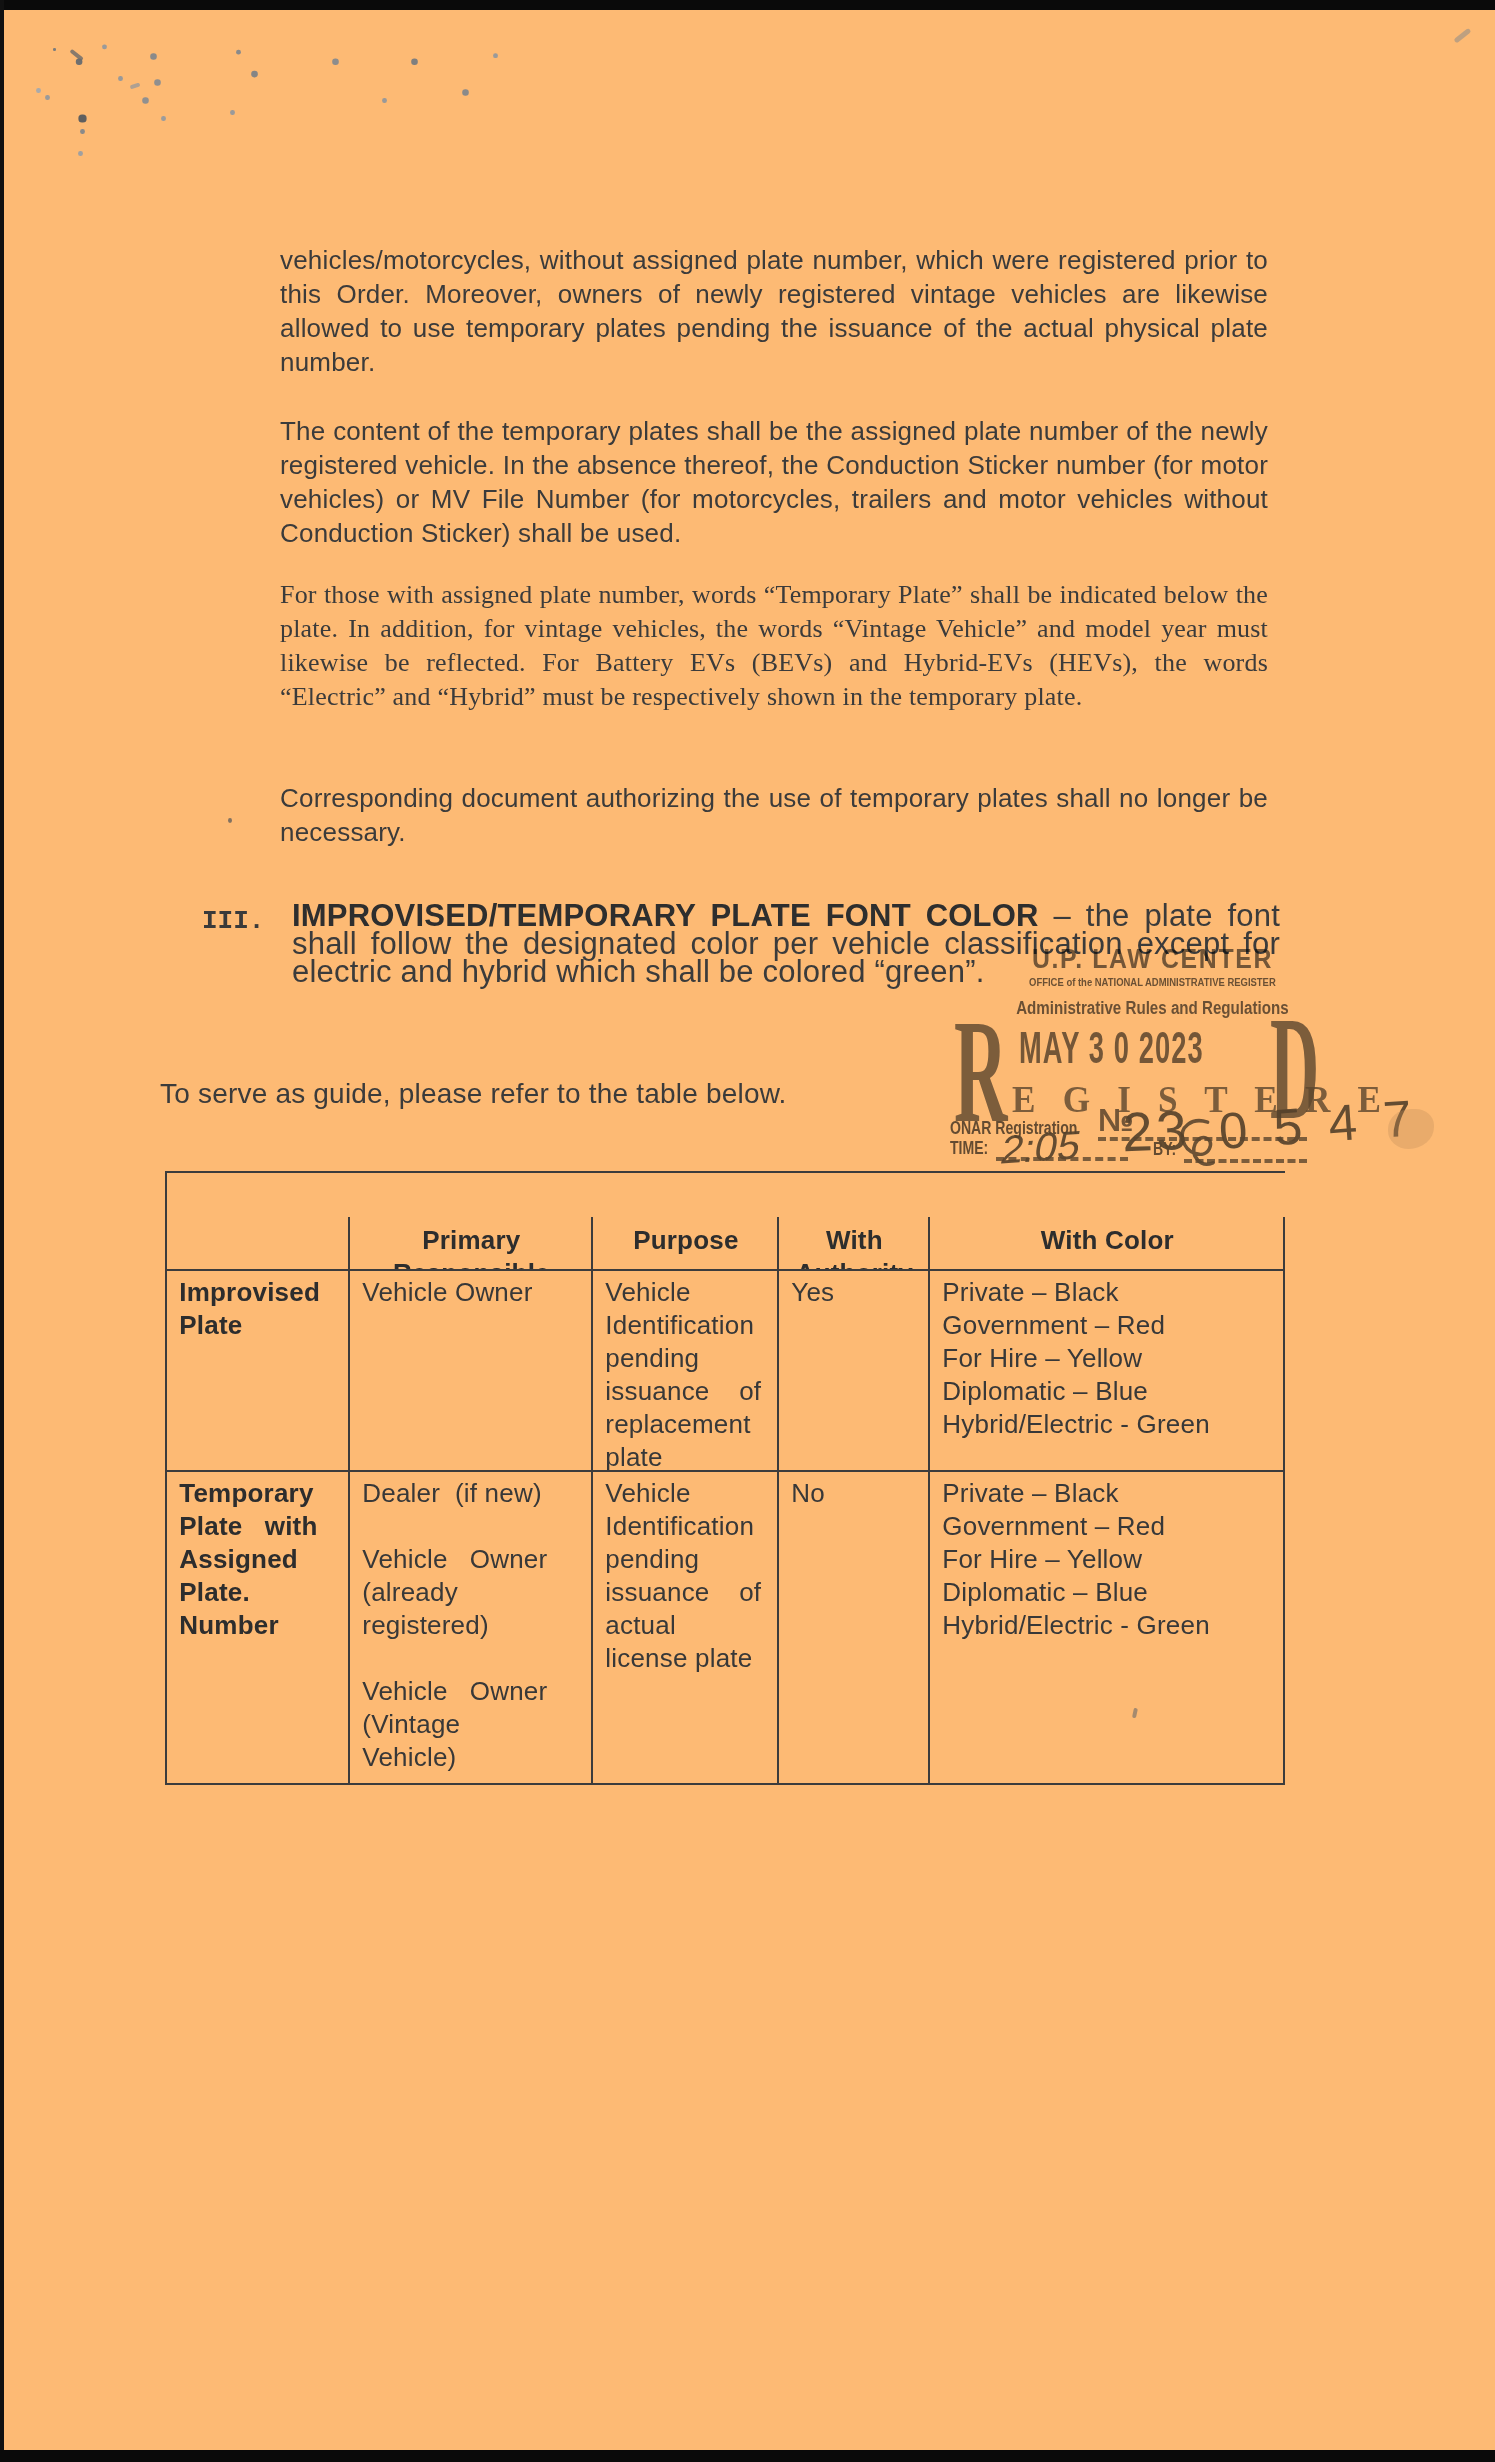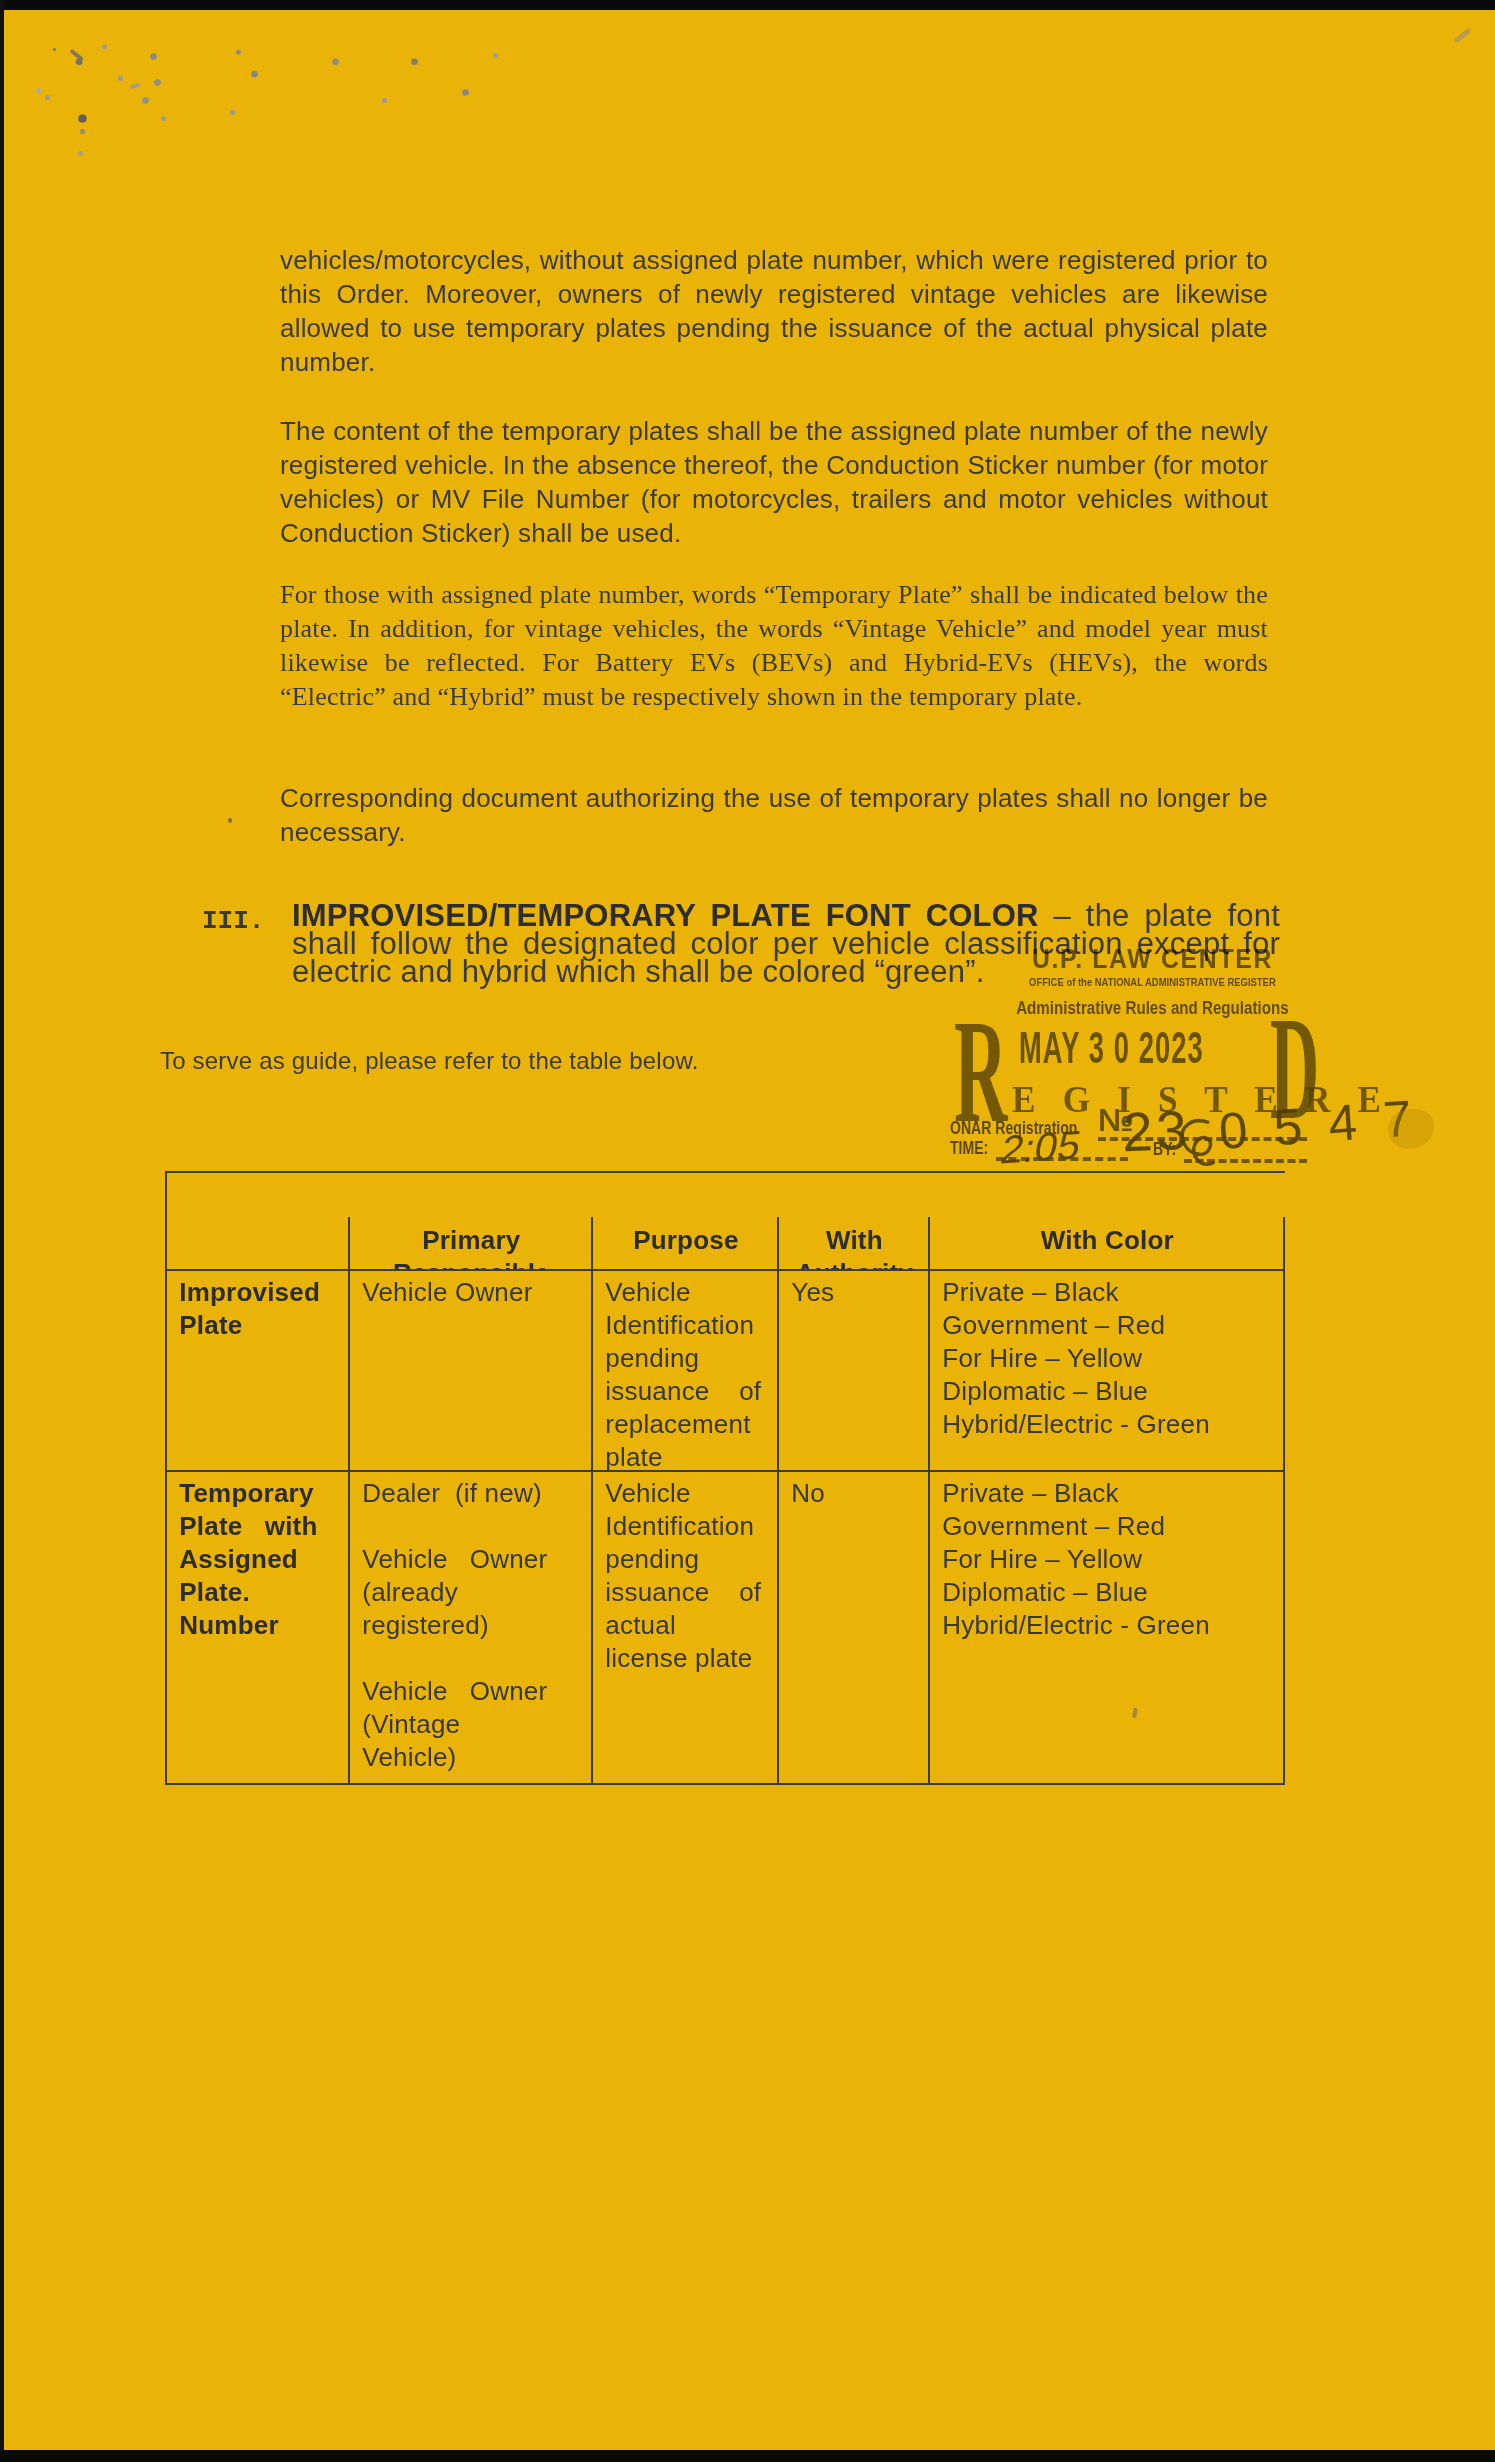--- a/index.html
+++ b/index.html
@@ -1,18 +1,18 @@
 <!DOCTYPE html>
 <html style="font-size:14px"><head>
 <meta charset="utf-8">
 <style>
   html,body{margin:0;padding:0;background:#e8e8e8;}
   .page{
     position:relative; width:1495px; height:2462px;
-    background:#eab308; overflow:hidden;
+    background:#fdba74; overflow:hidden;
     font-family:"Liberation Sans", sans-serif;
     color:#3a3a3a;
   }
   
   .edge-top{position:absolute;left:0;top:0;width:1495px;height:9.7px;background:#0a0a0a;}
   .edge-left{position:absolute;left:0;top:0;width:4.4px;height:2462px;background:#111;}
   .edge-bottom{position:absolute;left:0;top:2450px;width:1495px;height:12.3px;background:#0a0a0a;}
   .corner-smudge{position:absolute;left:1453px;top:33px;width:19.3px;height:5.3px;background:#8a8a8a;opacity:.55;transform:rotate(-38deg);border-radius:2.6px;}
 
   
@@ -45,22 +45,22 @@
   }
   .sec-text{
     position:absolute; left:280px; top:902px; width:988px;
     font-size:31px; line-height:28px; text-align:justify; color:#3b3b3b;
     letter-spacing:0.2px;
     margin-left:12px;
   }
   .sec-text b{color:#2e2e2e;}
 
   .guide-line{
-    position:absolute; left:160px; top:1047px;
-    font-size:24px; color:#3b3b3b; letter-spacing:0.2px;
+    position:absolute; left:160px; top:1078px;
+    font-size:28px; color:#3b3b3b; letter-spacing:0.2px;
   }
 
   
   .stamp{position:absolute; left:915px; top:923px; width:510px; height:259px;
     color:#5d5f62; mix-blend-mode:multiply; z-index:6; pointer-events:none;}
   .st-center{position:absolute; left:0; right:35px; text-align:center;}
   .st-org{top:21px; font-size:27px; font-weight:bold; letter-spacing:1.8px; transform:scaleX(.92); opacity:.85;}
   .st-office{top:53px; font-size:11px; font-weight:bold; opacity:.9;}
   .st-office span,.st-division span{display:inline-block; transform:scaleX(.86);}
   .st-division{top:75px; font-size:17.6px; font-weight:bold; opacity:.9;}

